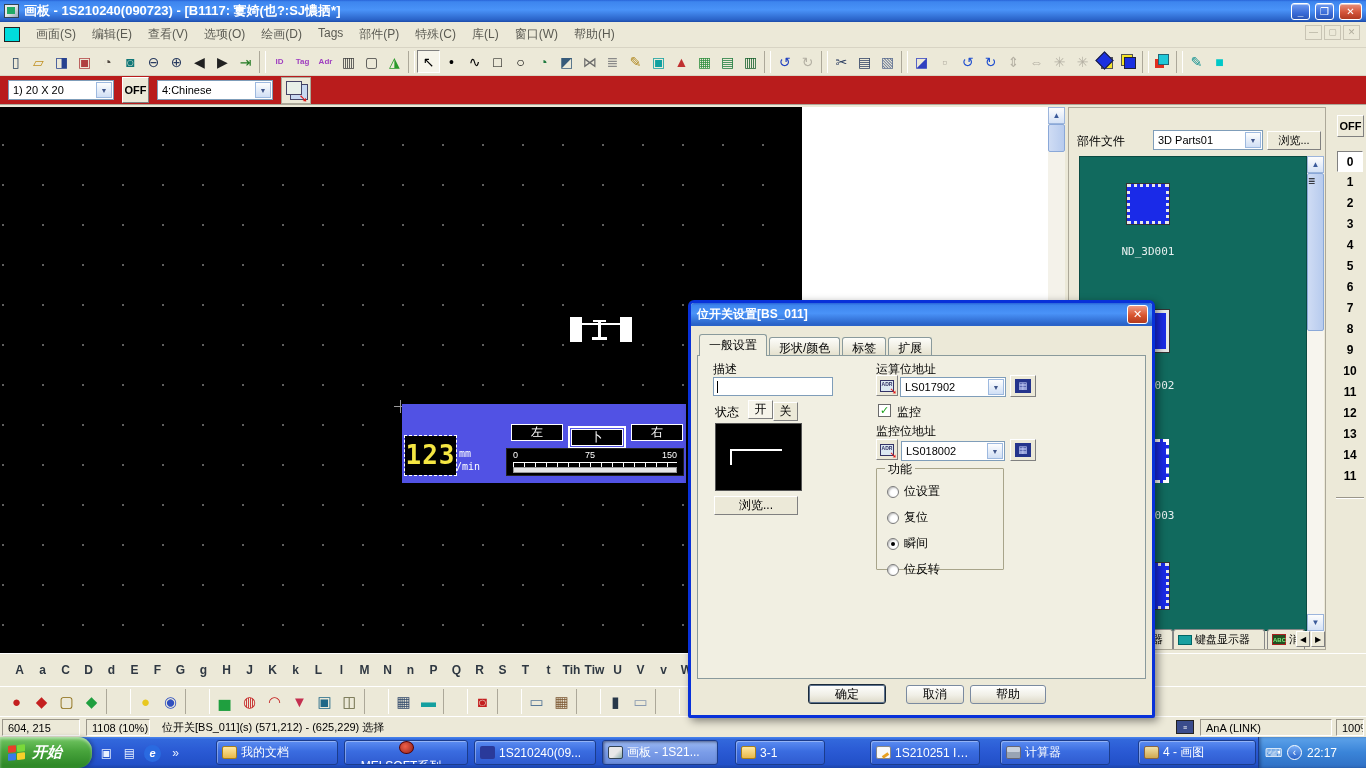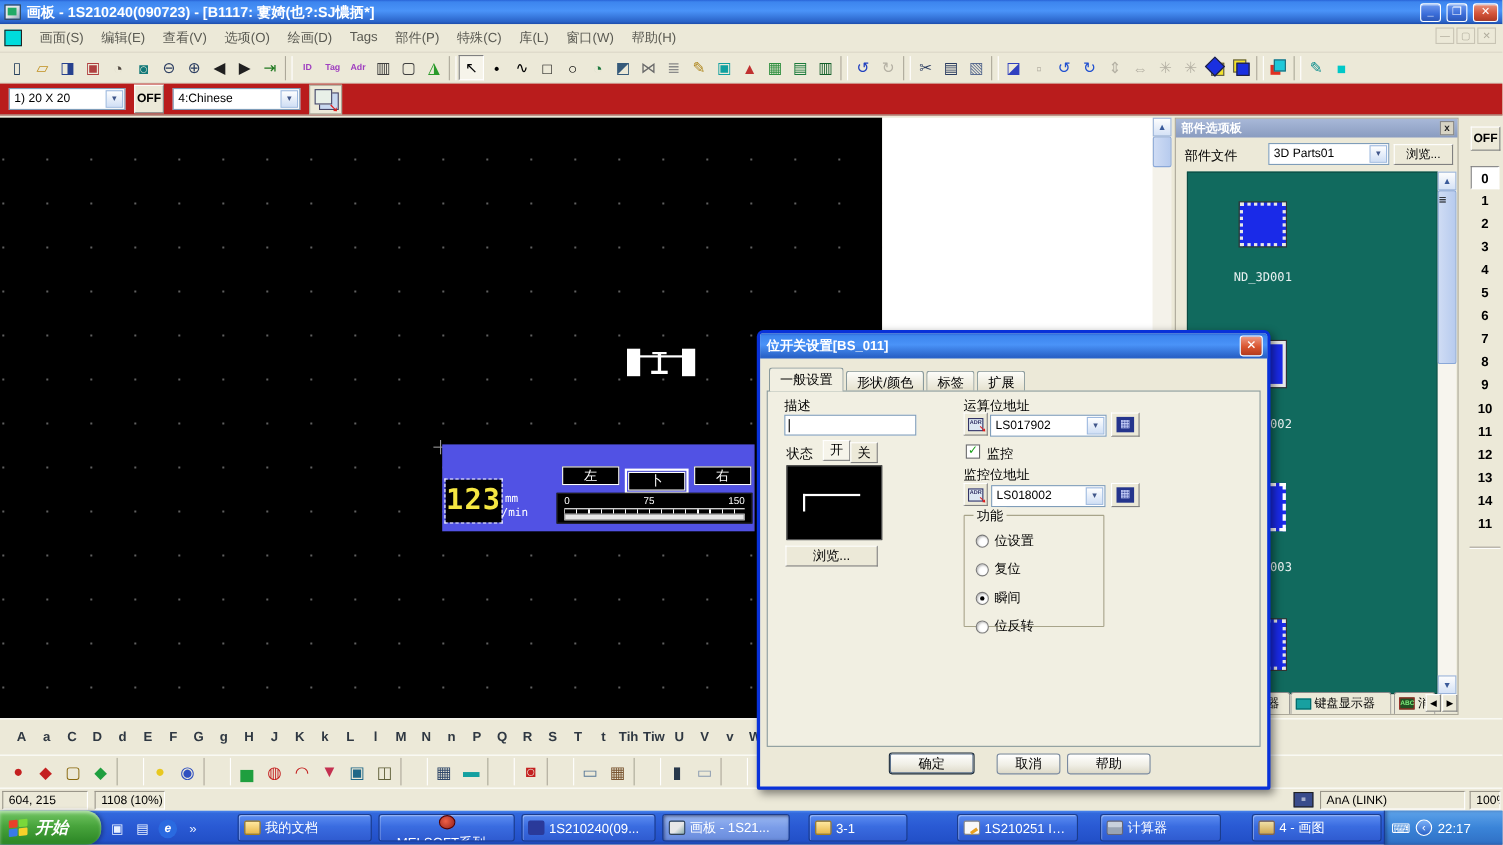--- a/index.html
+++ b/index.html
@@ -285,24 +285,20 @@
   </div>
 </div>
 
 <div class="abs vscroll">
   <div class="scroll-btn" style="position:absolute;top:0">▲</div>
   <div class="scroll-thumb" style="position:absolute;top:17px;left:0;width:17px;height:28px"></div>
   <div class="scroll-btn" style="position:absolute;bottom:0">▼</div>
 </div>
 
 <div class="abs parts-panel">
-  <div class="pp-title">
-    <span>部件选项板</span>
-    <span class="pp-close">x</span>
-  </div>
   <span class="dlabel" style="left:8px;top:25px">部件文件</span>
   <span class="combo" style="position:absolute;left:84px;top:22px;width:110px">
     <span>3D Parts01</span>
     <span class="drop">▼</span>
   </span>
   <span class="raised" style="position:absolute;left:198px;top:23px;width:54px;height:19px;display:flex;align-items:center;justify-content:center;font-size:11px">浏览...</span>
 
   <div class="teal">
     <div class="part-thumb hatch" style="left:47px;top:27px;height:40px"></div>
     <span class="part-label" style="left:30px;top:88px">ND_3D001</span>
@@ -424,20 +420,21 @@
     <span class="tbico tiny" style="color: rgb(196, 32, 32); background: rgb(255, 255, 255);">12</span>
     <span class="tbico" style="color: rgb(138, 106, 16);">◷</span>
     <span class="tbico sep"></span>
     <span class="tbico" style="color: rgb(196, 48, 64);">▲</span>
     <span class="tbico" style="color: rgb(47, 111, 63);">◱</span>
   </div>
 
 <div class="abs statusbar">
   <span class="sfield" style="left:2px;top:2px;width:78px">604, 215</span>
   <span class="sfield" style="left:86px;top:2px;width:64px">1108 (10%)</span>
+  <span class="sfield" style="left:156px;top:2px;width:1012px;border-color:transparent">位开关[BS_011](s)   (571,212) - (625,229) 选择</span>
   <span class="book-ic">≡</span>
   <span class="sfield" style="left:1200px;top:2px;width:132px">AnA (LINK)</span>
   <span class="sfield" style="left:1336px;top:2px;width:28px">100%</span>
 </div>
 
 <div class="abs taskbar">
   <div class="startbtn">
     <span class="winflag">
       <i style="background:#e8402a"></i>
         <i style="background:#7ad83a"></i>

